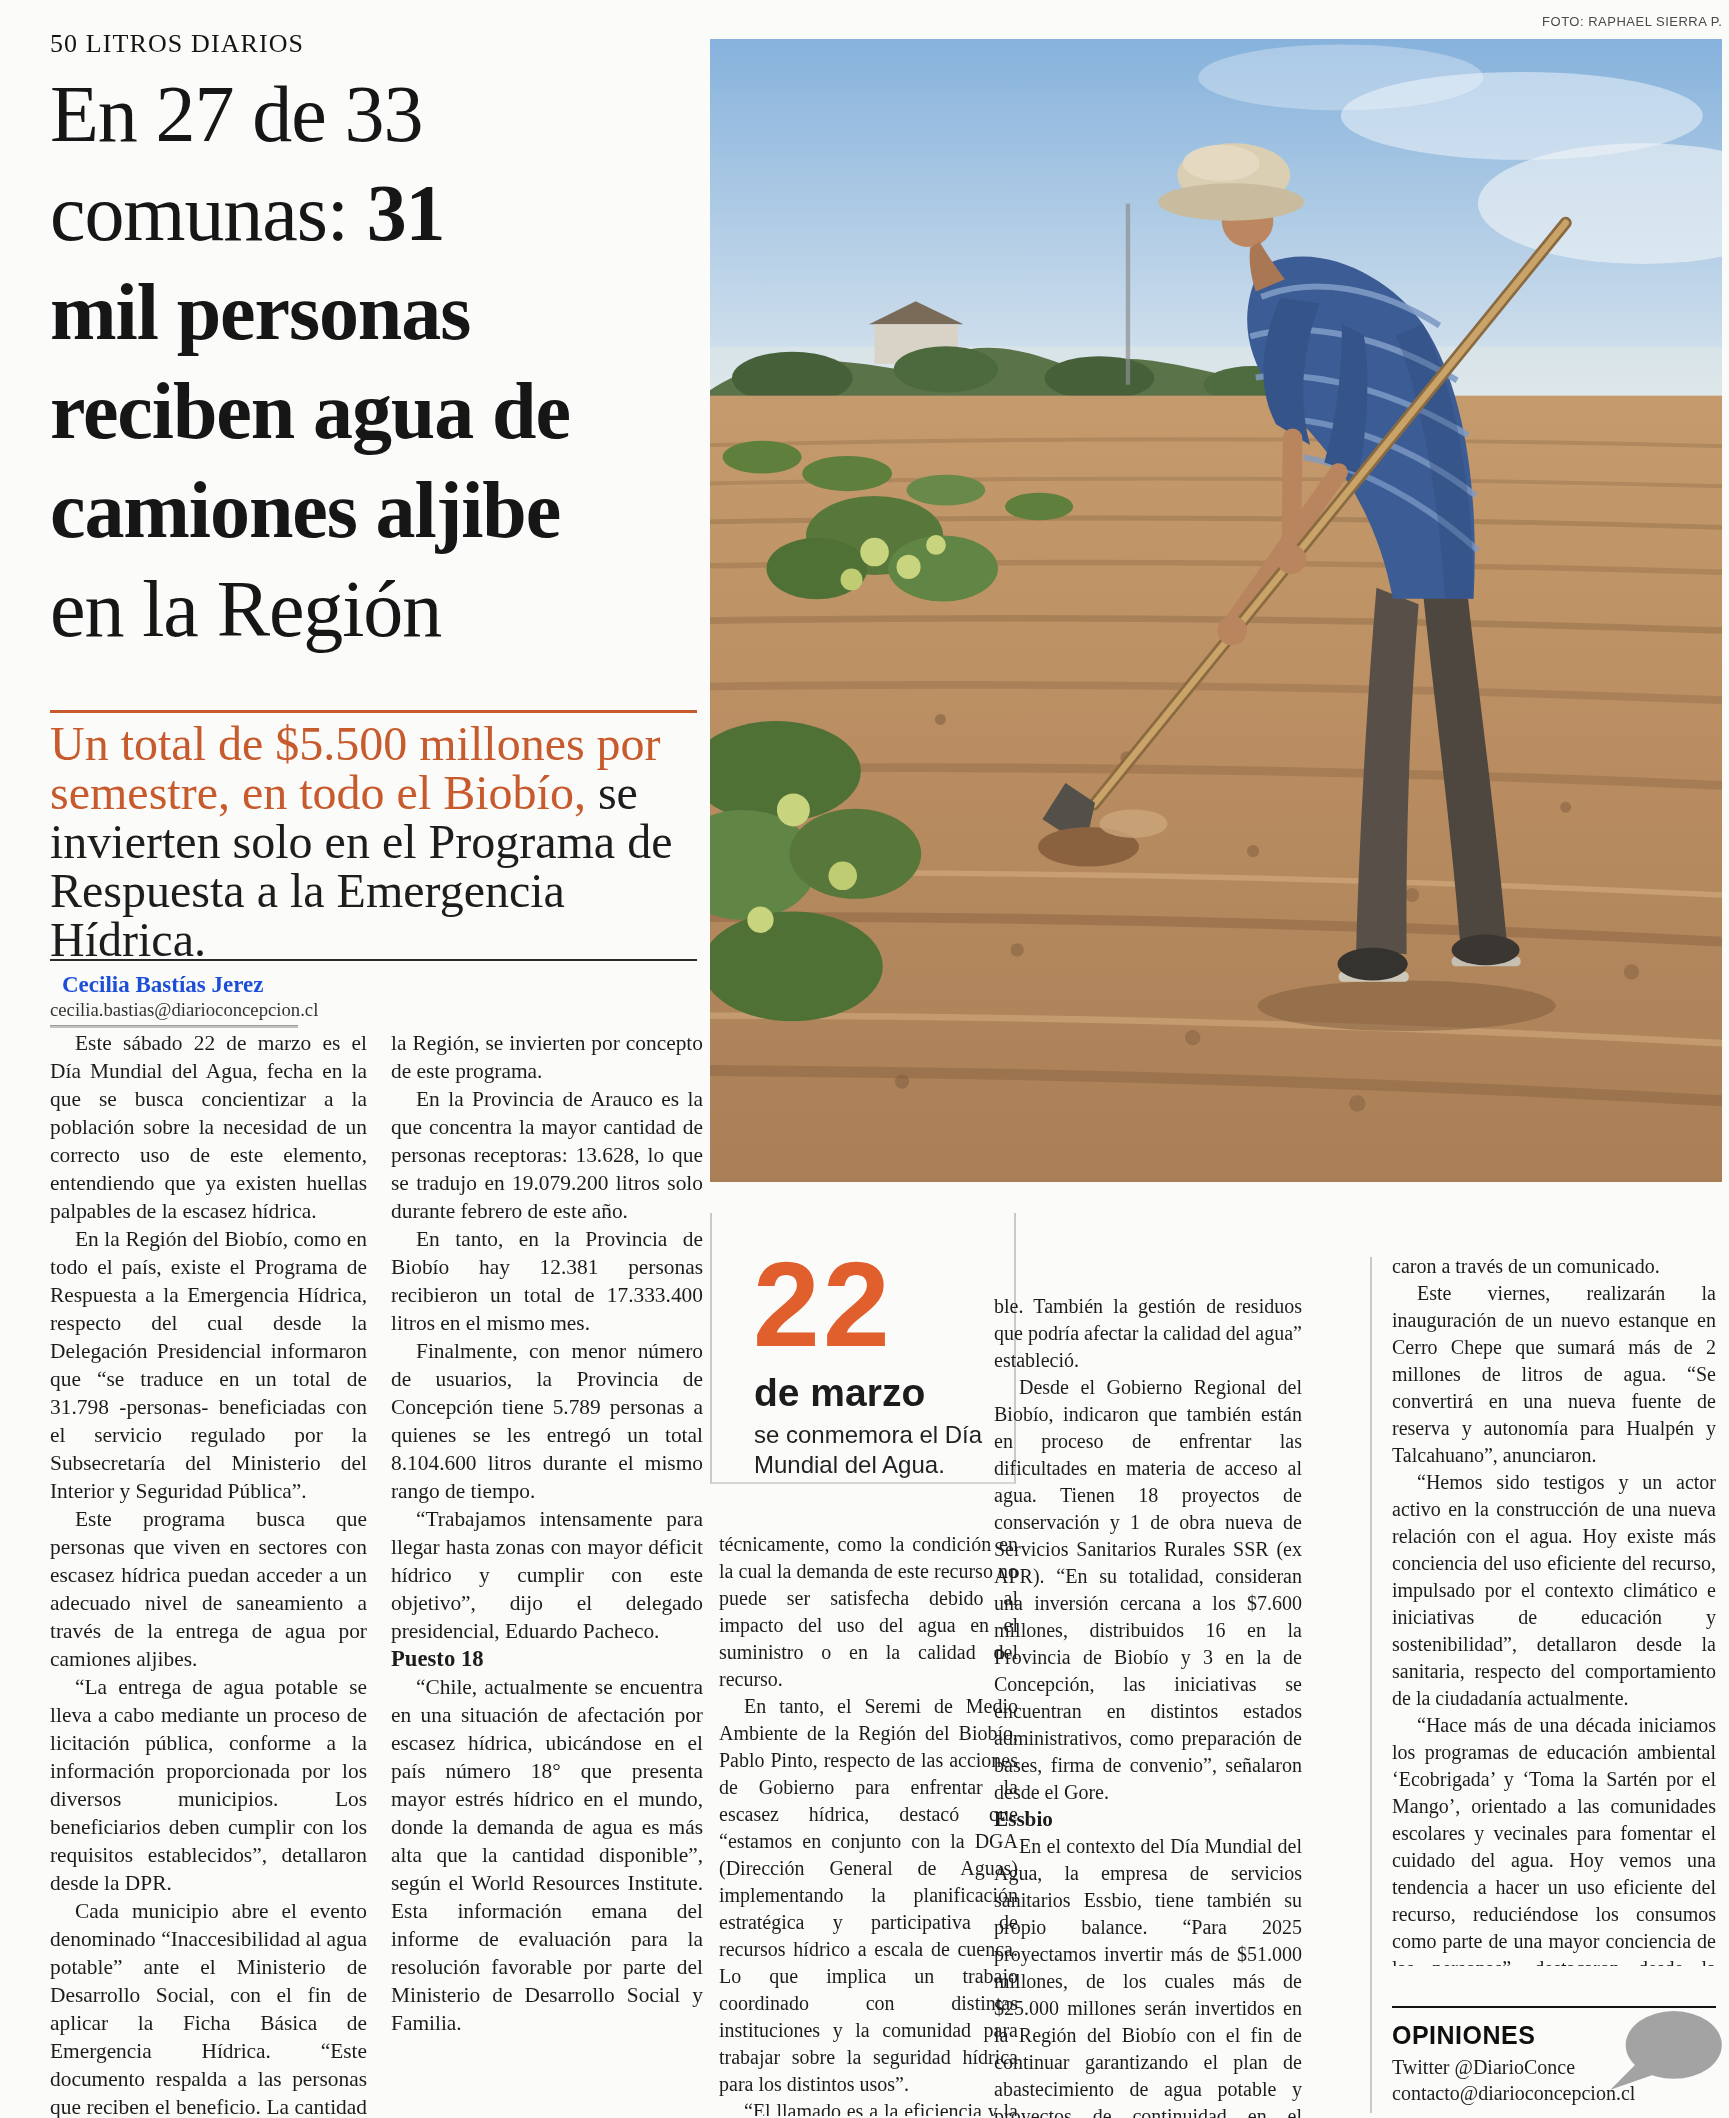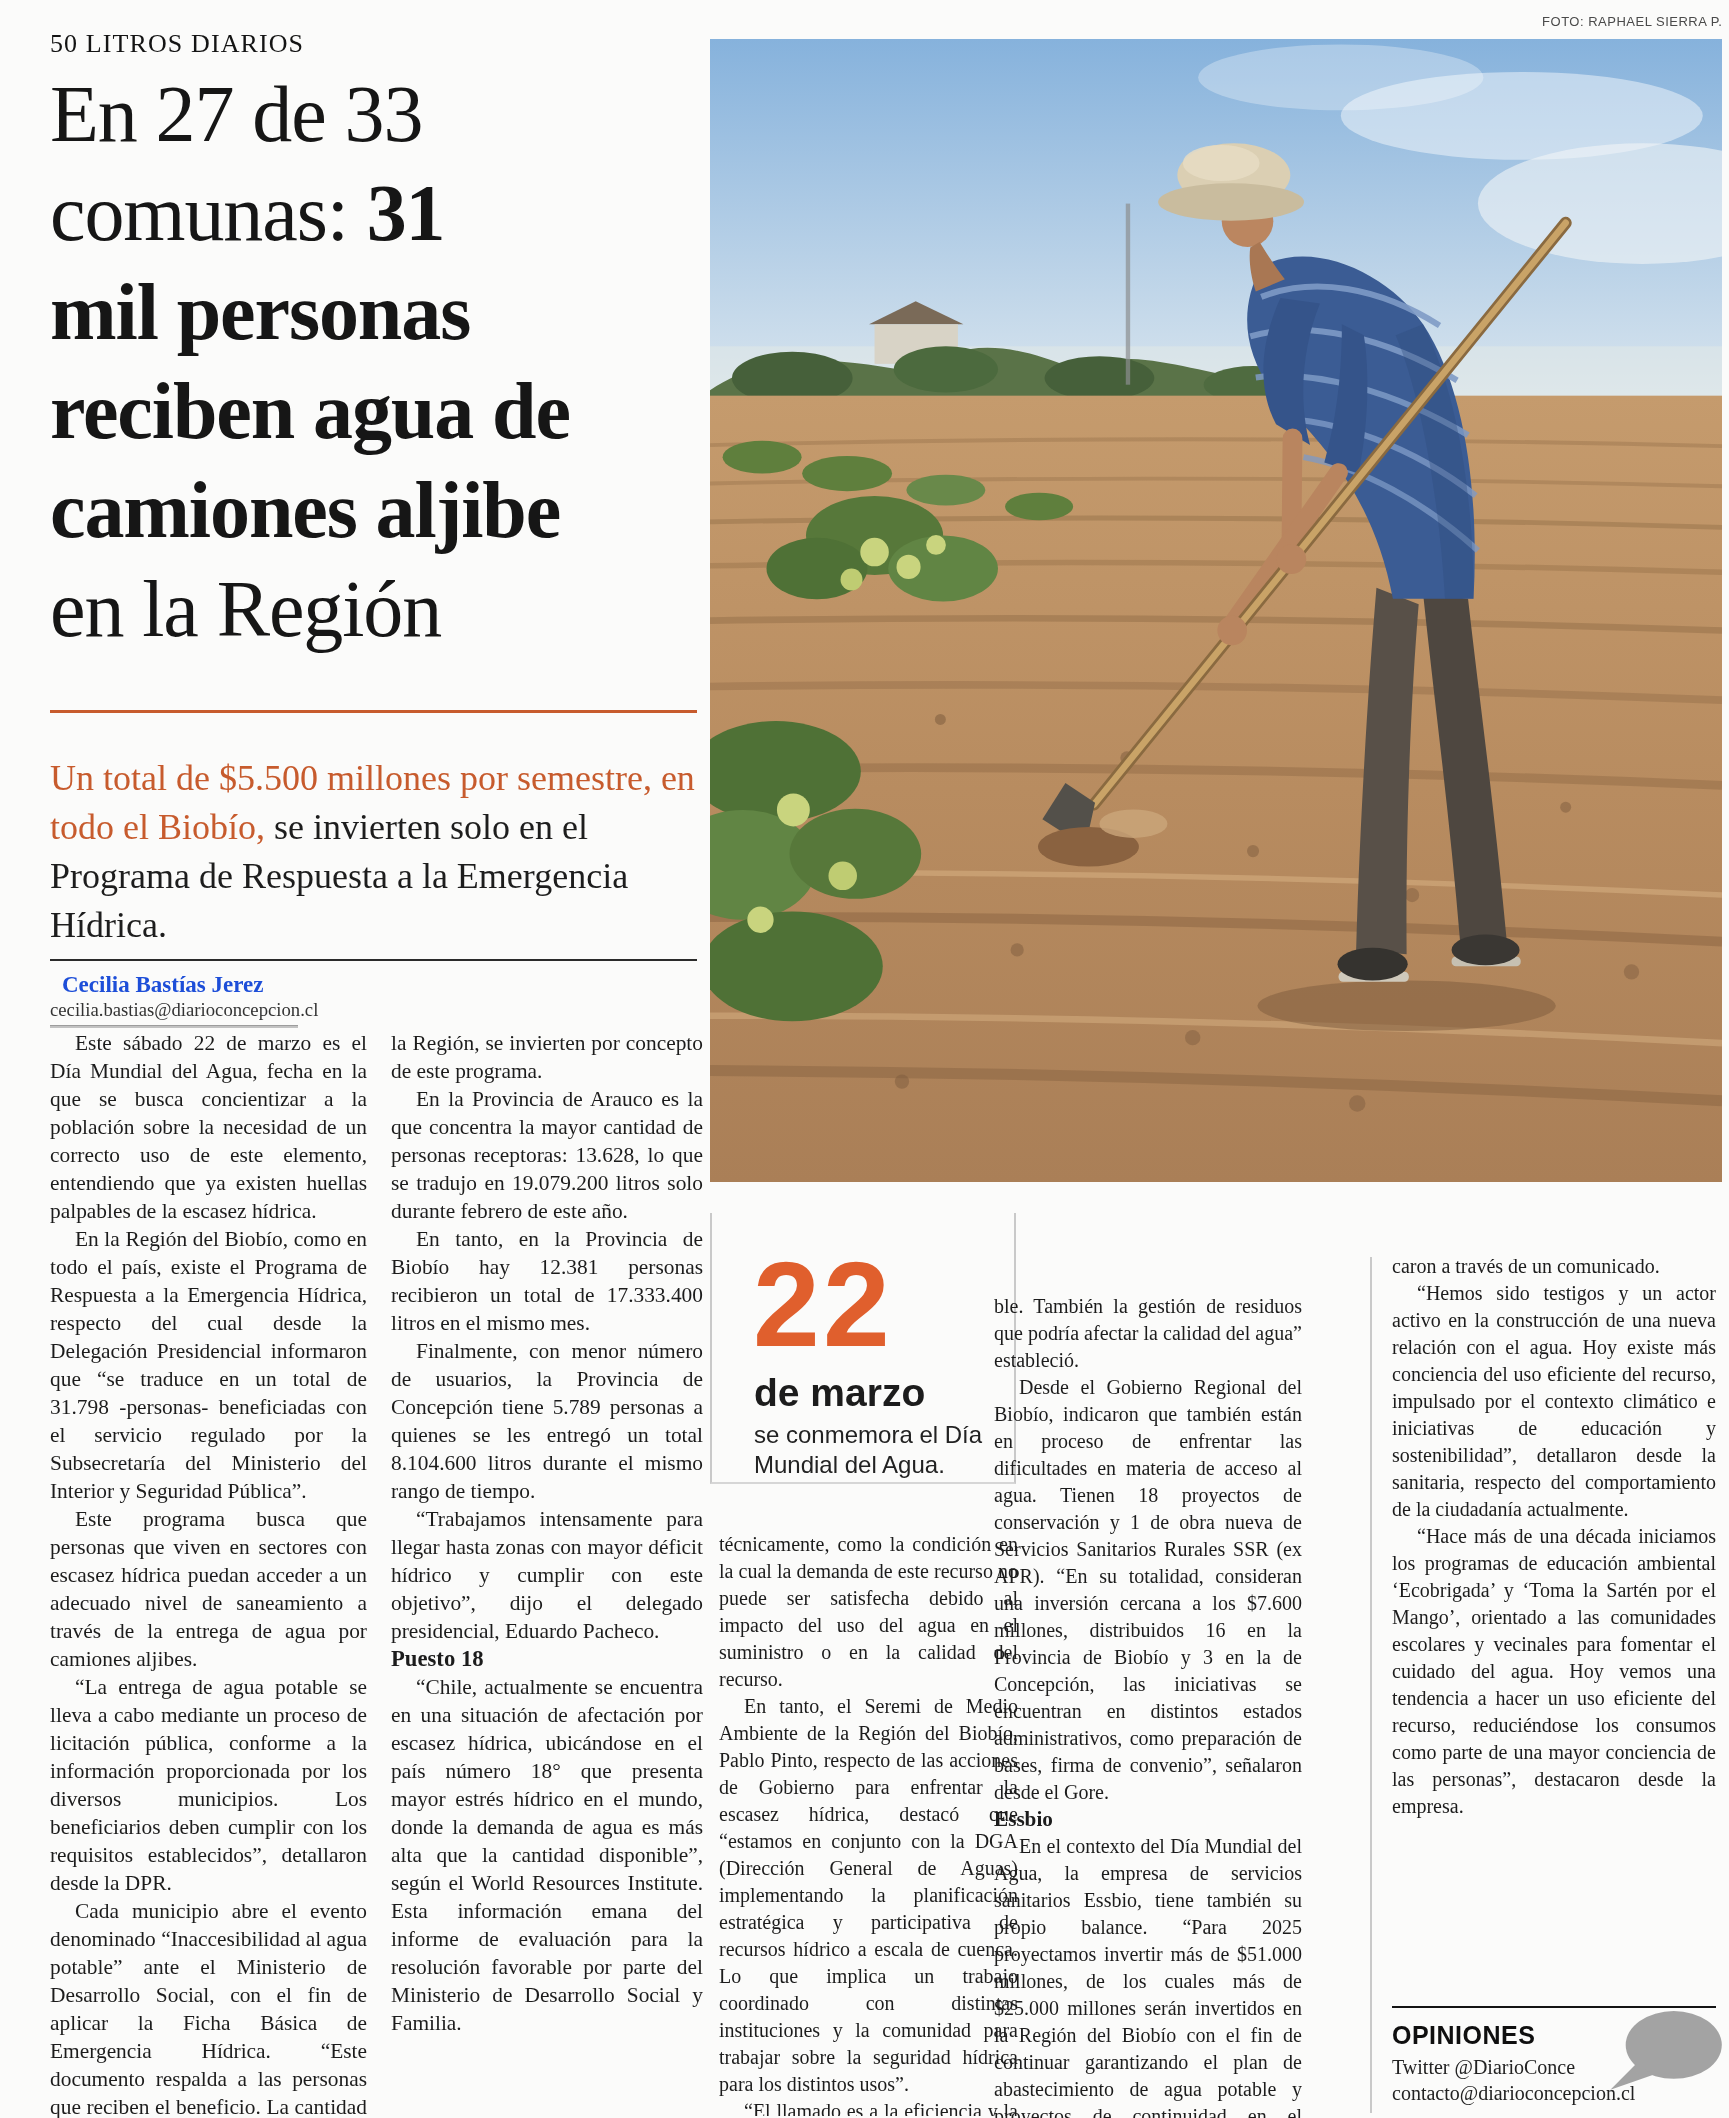--- a/index.html
+++ b/index.html
@@ -8,21 +8,21 @@
   .abs{position:absolute;}
 
   
   #kicker{left:50px;top:31px;font-size:26px;line-height:1;letter-spacing:1.1px;color:#141414;}
   #headline{left:50px;top:65px;width:656px;}
   .hl-line{font-size:80px;line-height:99px;color:#161616;letter-spacing:-1.1px;white-space:nowrap;}
   .hl-b{font-weight:700;}
   #headline-rule{left:50px;top:710px;width:647px;height:3.3px;}
 
   
-  #subhead{left:50px;top:754px;width:653px;font-size:36px;line-height:49px;}
+  #subhead{left:50px;top:719px;width:653px;font-size:48px;line-height:49px;}
   #subhead .dark{color:#1d1d1d;}
 
   
   #rule-dark{left:50px;top:959px;width:647px;height:2.2px;background:#2b2b2b;}
   #byline-name{left:50px;top:972px;font-weight:700;font-size:23px;line-height:1.15;color:#1d4ed8;margin-left:12px;}
   #byline-email{left:50px;top:999px;font-size:18.7px;line-height:1.15;color:#333;}
   #rule-light{left:50px;top:1025px;width:248px;height:1.6px;background:#c2c2c2;border-top:0.5px solid #9d9d9d;}
 
   
   .col{position:absolute;text-align:justify;color:#1c1c1c;}
@@ -225,20 +225,21 @@
     <p>ble. También la gestión de residuos que podría afectar la calidad del agua” estableció.</p>
     <p class="ind">Desde el Gobierno Regional del Biobío, indicaron que también están en proceso de enfrentar las dificultades en materia de acceso al agua. Tienen 18 proyectos de conservación y 1 de obra nueva de Servicios Sanitarios Rurales SSR (ex APR). “En su totalidad, consideran una inversión cercana a los $7.600 millones, distribuidos 16 en la Provincia de Biobío y 3 en la de Concepción, las iniciativas se encuentran en distintos estados administrativos, como preparación de bases, firma de convenio”, señalaron desde el Gore.</p>
     <p class="colhead">Essbio</p>
     <p class="ind">En el contexto del Día Mundial del Agua, la empresa de servicios sanitarios Essbio, tiene también su propio balance. “Para 2025 proyectamos invertir más de $51.000 millones, de los cuales más de $25.000 millones serán invertidos en la Región del Biobío con el fin de continuar garantizando el plan de abastecimiento de agua potable y proyectos de continuidad en el tratamiento de aguas servidas”, indi-</p>
   </div>
 
   <div id="divider" class="abs"></div>
 
   <div id="col5" class="col botcol">
     <p>caron a través de un comunicado.</p>
+    <p class="ind">Este viernes, realizarán la inauguración de un nuevo estanque en Cerro Chepe que sumará más de 2 millones de litros de agua. “Se convertirá en una nueva fuente de reserva y autonomía para Hualpén y Talcahuano”, anunciaron.</p>
     <p class="ind">“Hemos sido testigos y un actor activo en la construcción de una nueva relación con el agua. Hoy existe más conciencia del uso eficiente del recurso, impulsado por el contexto climático e iniciativas de educación y sostenibilidad”, detallaron desde la sanitaria, respecto del comportamiento de la ciudadanía actualmente.</p>
     <p class="ind">“Hace más de una década iniciamos los programas de educación ambiental ‘Ecobrigada’ y ‘Toma la Sartén por el Mango’, orientado a las comunidades escolares y vecinales para fomentar el cuidado del agua. Hoy vemos una tendencia a hacer un uso eficiente del recurso, reduciéndose los consumos como parte de una mayor conciencia de las personas”, destacaron desde la empresa.</p>
   </div>
 
   <div id="op-rule" class="abs"></div>
   <div id="op-head" class="abs">OPINIONES</div>
   <div id="op-twitter" class="abs">Twitter @DiarioConce</div>
   <div id="op-contact" class="abs">contacto@diarioconcepcion.cl</div>
   <div id="bubble" class="abs">
     <svg viewBox="0 0 212 152" width="116" height="83">

